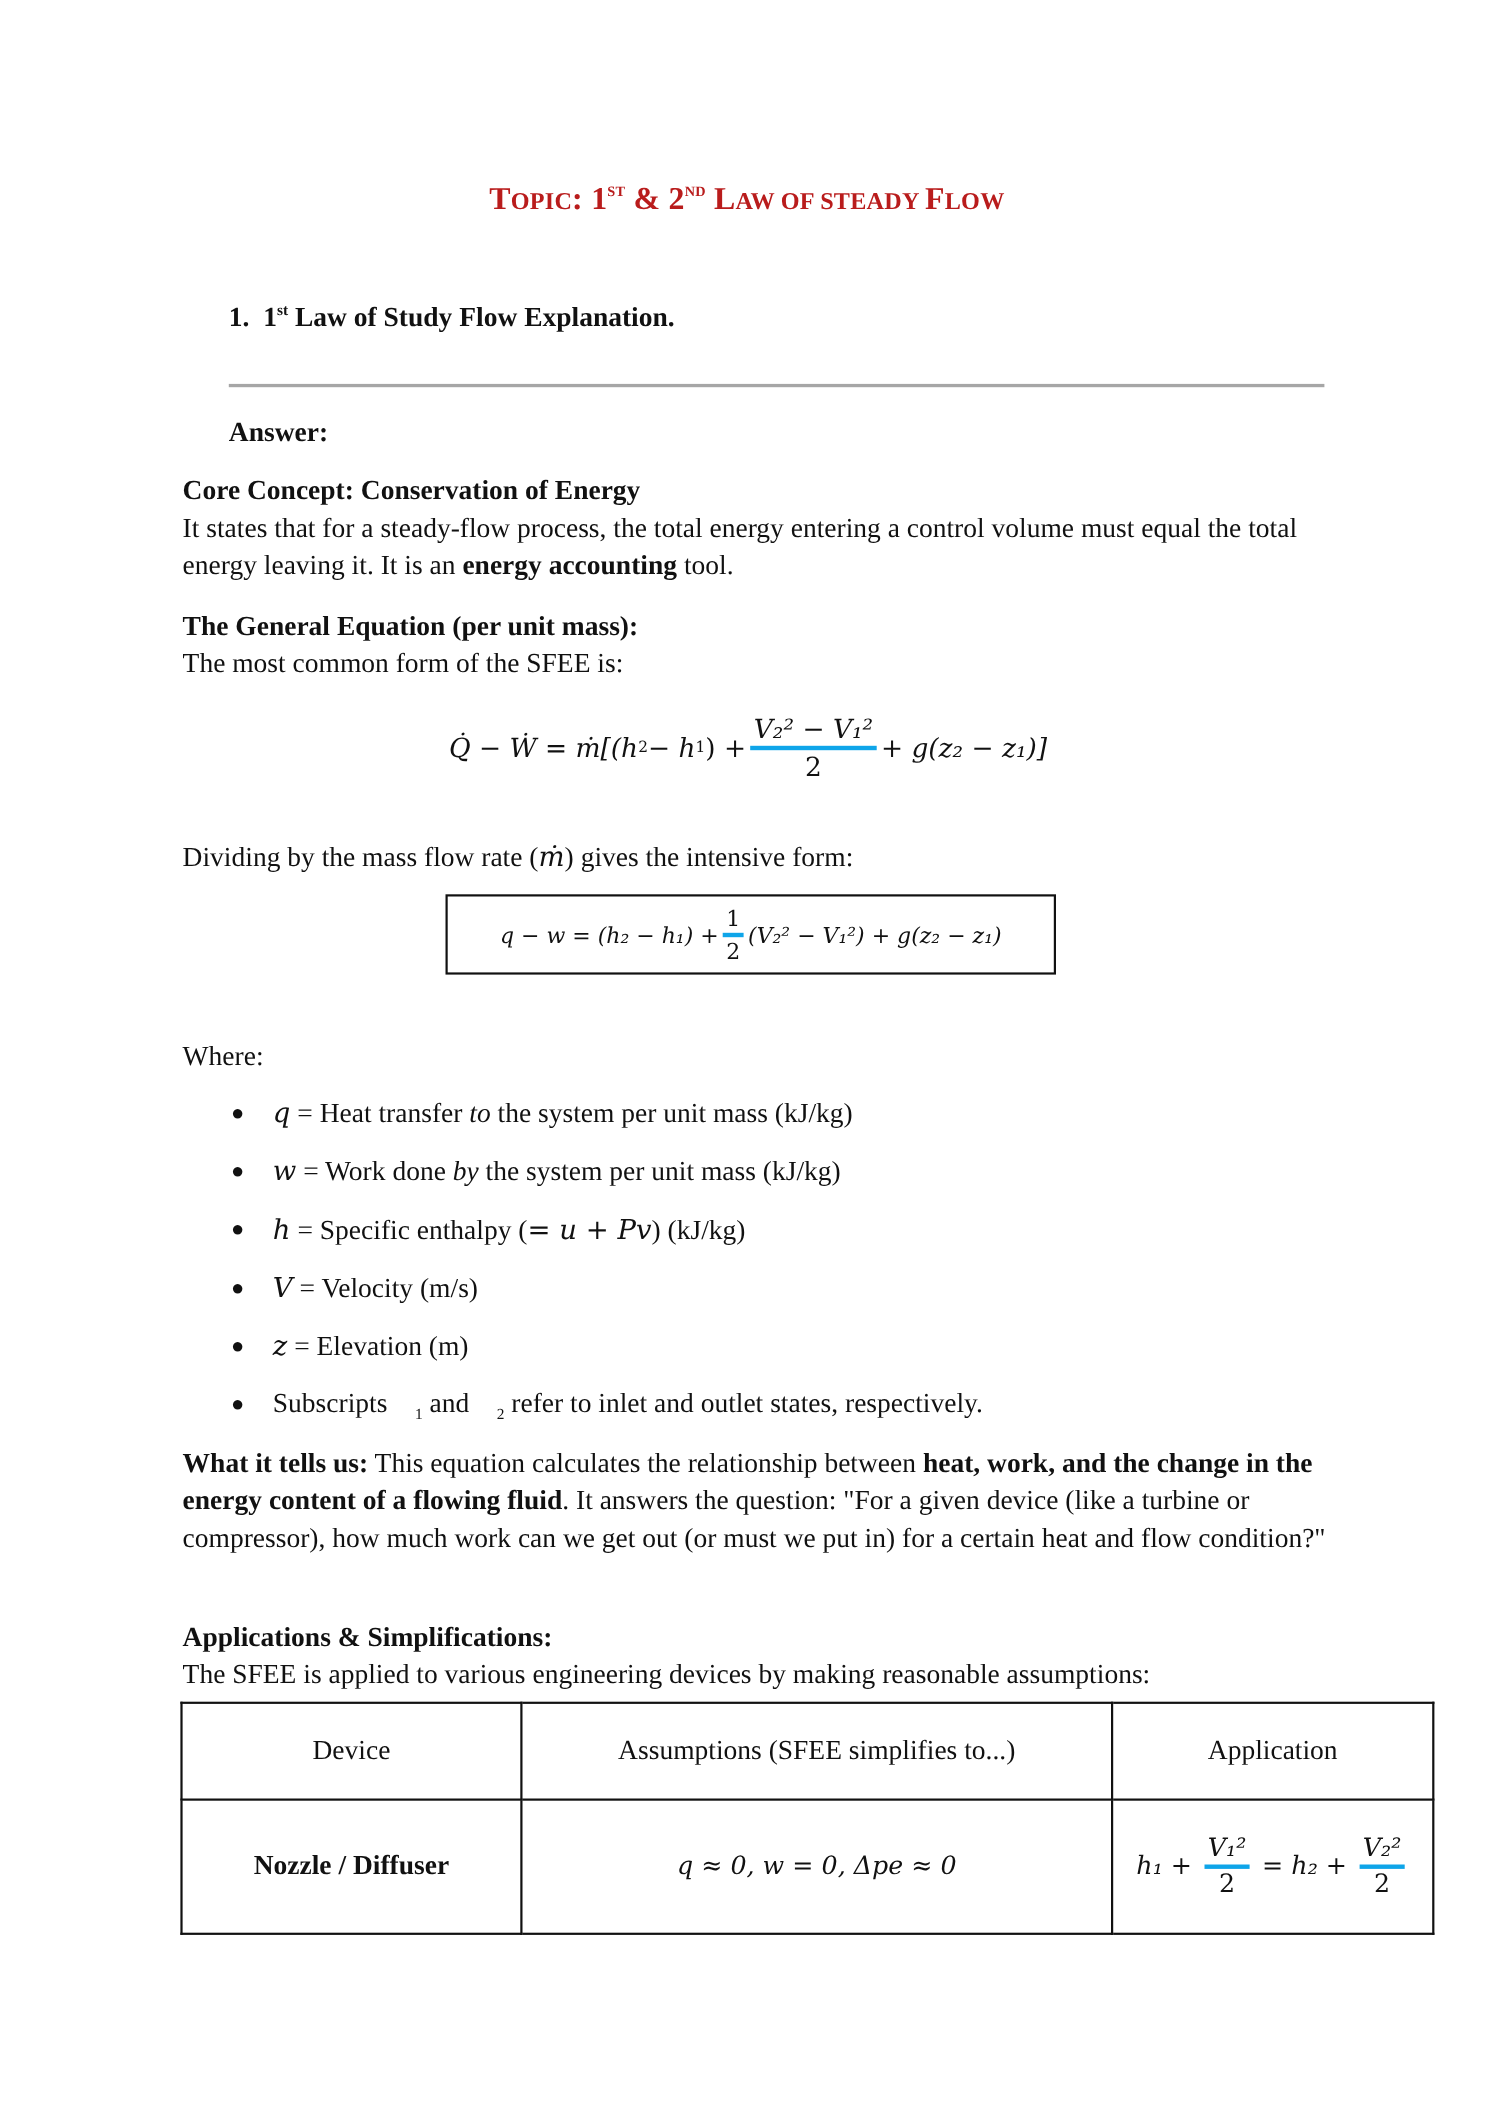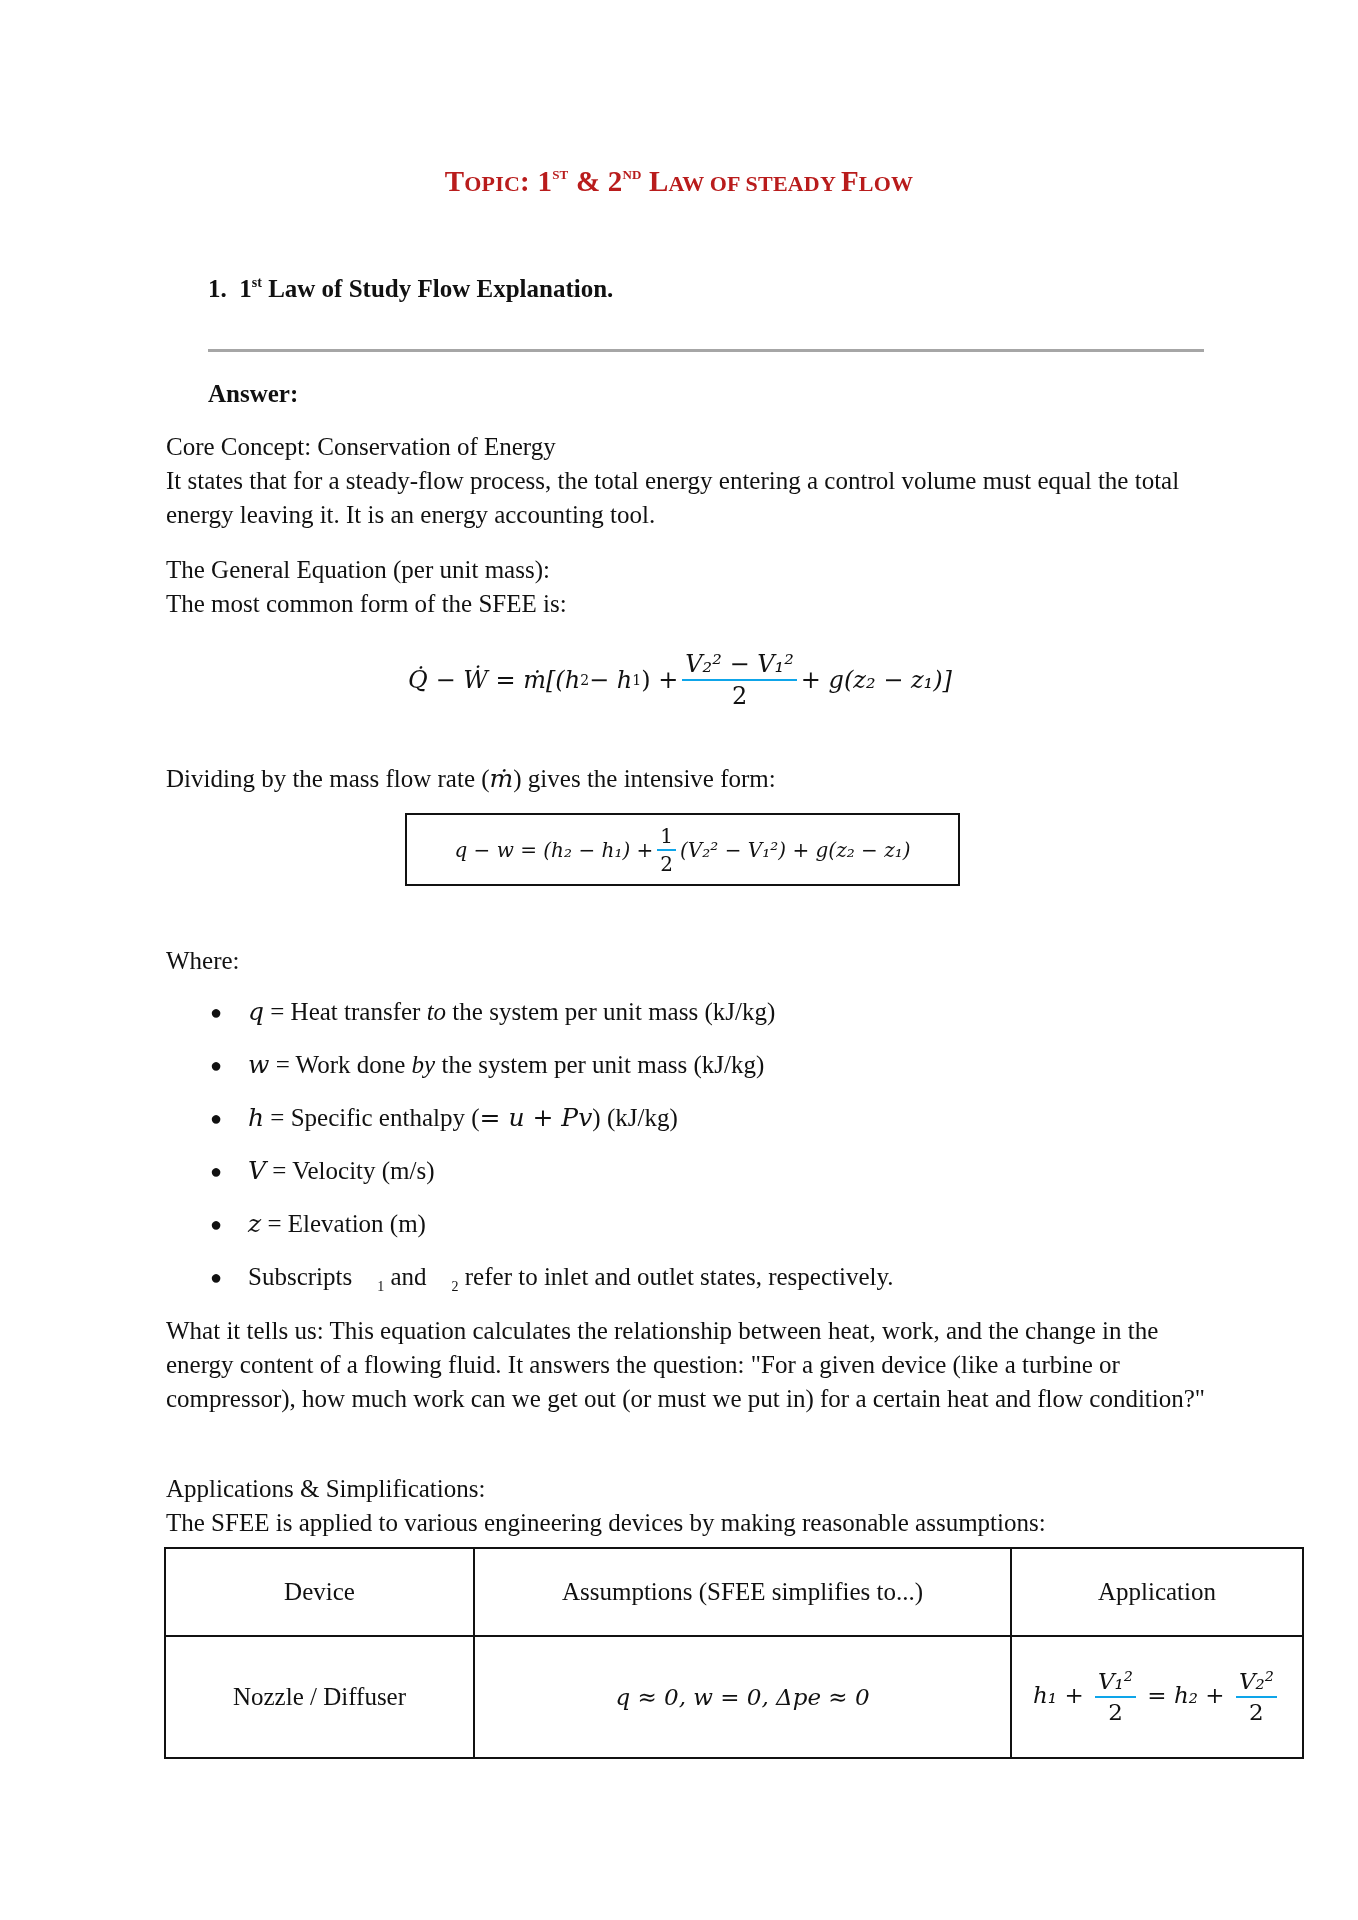--- a/index.html
+++ b/index.html
@@ -9,27 +9,27 @@
   .title { left: 0; width: 1358px; top: 165px; text-align: center; color: #b91c1c;
            font-weight: bold; font-size: 29px; letter-spacing: 0.2px; }
   .title .big { font-size: 29px; }
   .title .sc { font-size: 22px; }
   .title sup { font-size: 13px; vertical-align: 12px; }
   .q-heading { left: 208px; top: 275px; font-size: 25px; font-weight: bold; }
   .q-heading sup { font-size: 14px; vertical-align: 10px; }
   .divider { left: 208px; top: 349px; width: 996px; height: 3px; background: #a6a6a6; }
   .answer { left: 208px; top: 380px; font-size: 25px; font-weight: bold; }
   .p { left: 166px; font-size: 25px; line-height: 34px; width: 1060px; }
-  .b { font-weight: normal; }
+  .b { font-weight: bold; }
   .i { font-style: italic; }
   .math { font-family: "DejaVu Serif", serif; font-style: italic; }
   .eq1 { left: 380px; top: 635px; width: 600px; height: 90px; font-family: "DejaVu Serif", serif;
          font-size: 24px; display: flex; align-items: center; justify-content: center; }
   .frac { display: inline-flex; flex-direction: column; align-items: center; vertical-align: middle; margin: 0 4px; }
-  .frac .num { border-bottom: 2px solid #0ea5e9; padding: 0 3px 2px; line-height: 1.1; }
+  .frac .num { border-bottom: 4px solid #0ea5e9; padding: 0 3px 2px; line-height: 1.1; }
   .frac .den { padding-top: 2px; line-height: 1.1; font-style: normal; }
   .eqbox { left: 405px; top: 813px; width: 555px; height: 73px; border: 2px solid #111;
            font-family: "DejaVu Serif", serif; font-size: 20px; display: flex; align-items: center;
            justify-content: center; box-sizing: border-box; }
   .eqbox .frac .num { font-style: normal; }
   sub.s, sup.s { font-size: 14px; font-style: normal; }
   .bullets { left: 210px; top: 996px; font-size: 25px; }
   .bullets .li { display: flex; height: 53px; align-items: flex-start; }
   .bullets .dot { width: 38px; font-size: 20px; line-height: 32px; }
   .bullets .txt { line-height: 32px; }

